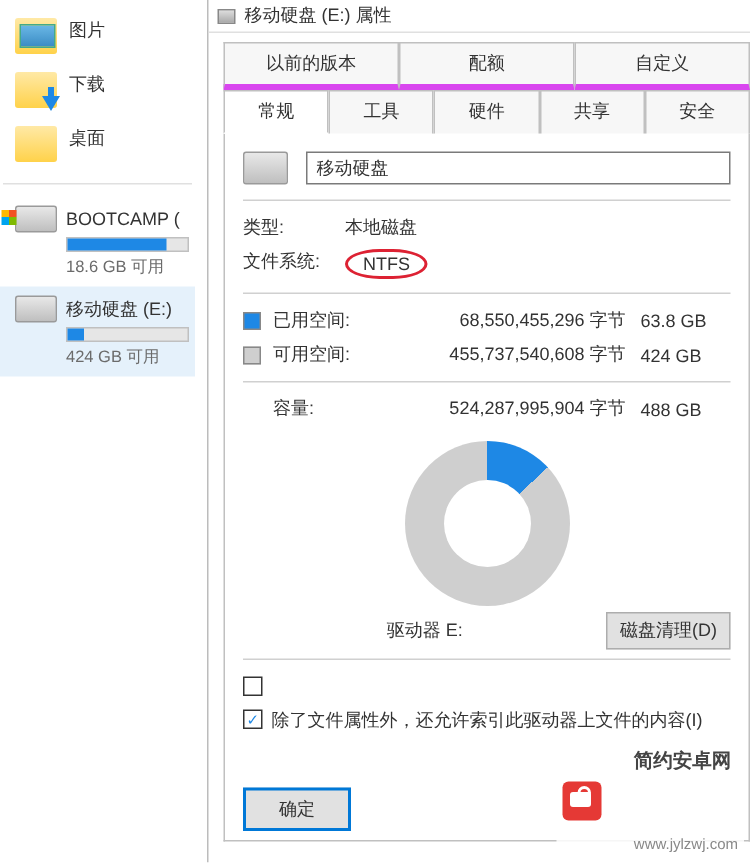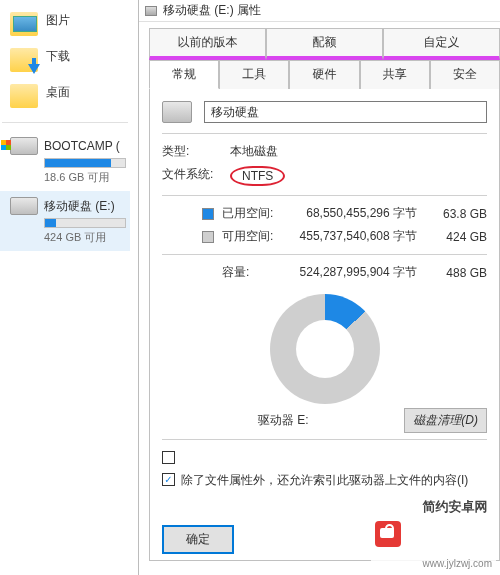--- a/index.html
+++ b/index.html
@@ -29,33 +29,33 @@
   .tab.active { background:#fff; border-bottom:1px solid #fff; position:relative; z-index:2;}
   .tabrow.top .tab { border-bottom:4px solid #d946ef;}
   .tab-body { border:1px solid #c0c0c0; border-top:none; padding:12px 12px 8px 12px; height:472px; position:relative;}
   .hdr-row { display:flex; align-items:center; gap:12px; margin-bottom:10px;}
   .big-drive-icon { width:30px; height:22px; background:linear-gradient(#e8e8e8,#bfbfbf); border:1px solid #9a9a9a; border-radius:2px;}
   .name-input { flex:1; border:1px solid #7a7a7a; padding:3px 6px; font-size:12px;}
   .divider { border:0; border-top:1px solid #d0d0d0; margin:6px 0;}
   .kv-row { display:flex; padding:3px 0;}
   .kv-label { width:68px;}
   .kv-highlight { border:2px solid #d23; border-radius:50%/60%; padding:1px 10px; display:inline-block;}
-  .usage-row { display:flex; align-items:center; padding:3px 0;margin-left:40px;}
+  .usage-row { display:flex; align-items:center; padding:3px 0;}
   .sq { width:12px; height:12px; border:1px solid #888; margin-right:8px;}
   .sq.used { background:#1e88e5;}
   .sq.free { background:#cfcfcf;}
   .usage-label { width:66px;}
   .usage-bytes { flex:1; text-align:right; padding-right:10px;}
-  .usage-gb { width:60px; text-align:right;}
+  .usage-gb { width:60px; text-align:left;}
   .donut-wrap { display:flex; justify-content:center; margin:10px 0 4px 0; position:relative;}
   .donut { width:110px; height:110px; border-radius:50%; background: conic-gradient(#1e88e5 0deg 47deg, #cfcfcf 47deg 360deg);}
   .donut::after { content:""; position:absolute; width:58px; height:58px; background:#fff; border-radius:50%; left:50%; top:50%; transform:translate(-50%,-50%);}
   .drive-label-row { display:flex; align-items:center;}
   .drive-label-row .lbl { flex:1; text-align:center;}
-  .cleanup-btn { border:1px solid #adadad; background:#e1e1e1; padding:3px 8px; font-size:12px;font-style:italic;}
+  .cleanup-btn { border:1px solid #adadad; background:#e1e1e1; padding:3px 8px; font-size:12px;}
   .checkbox-row { display:flex; align-items:flex-start; gap:6px; padding:4px 0;}
   .chk { width:13px; height:13px; border:1px solid #333; display:inline-flex; align-items:center; justify-content:center; font-size:10px; color:#1e88e5; margin-top:1px;}
   .button-bar { position:absolute; bottom:6px; left:0; right:0; display:flex; gap:10px; padding:0 12px;}
   .main-btn { border:2px solid #0078d7; background:#e1e1e1; padding:4px 22px;}
   .watermark { position:absolute; right:4px; bottom:4px; display:flex; align-items:center; gap:22px; background:rgba(255,255,255,0.85); padding:2px 4px;}
   .wm-icon { width:26px; height:26px; background:#e53935; border-radius:4px; position:relative;}
   .wm-icon::before { content:""; position:absolute; left:5px; top:7px; width:14px; height:10px; background:#fff; border-radius:2px;}
   .wm-icon::after { content:""; position:absolute; left:10px; top:3px; width:5px; height:5px; border:2px solid #fff; border-radius:50%;}
   .wm-text .t1 { font-size:13px; font-weight:bold; color:#444;}
   .wm-text .t2 { font-size:10px; color:#888;margin-top:42px;}

